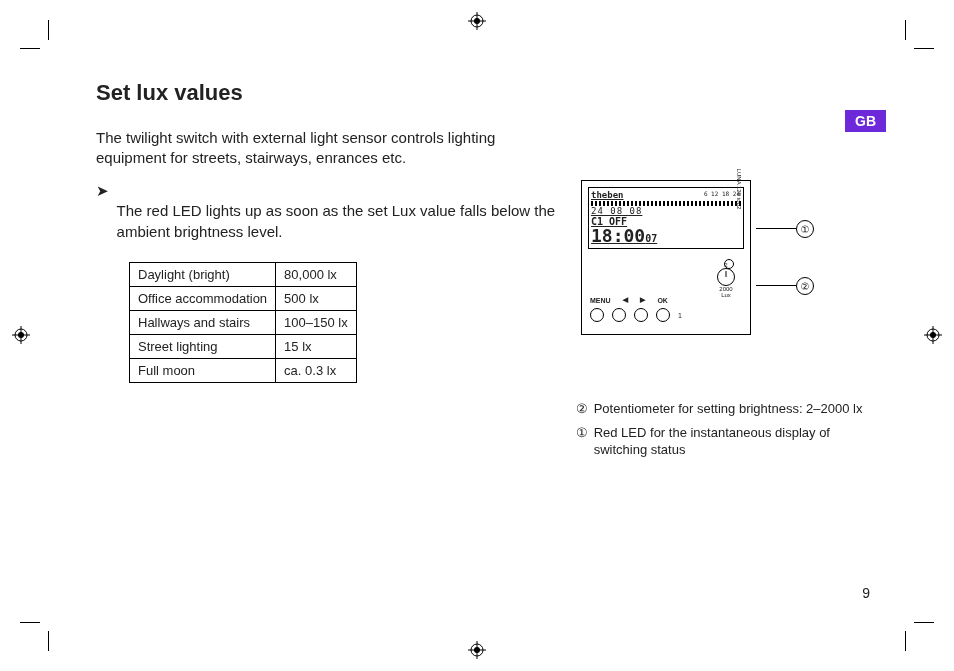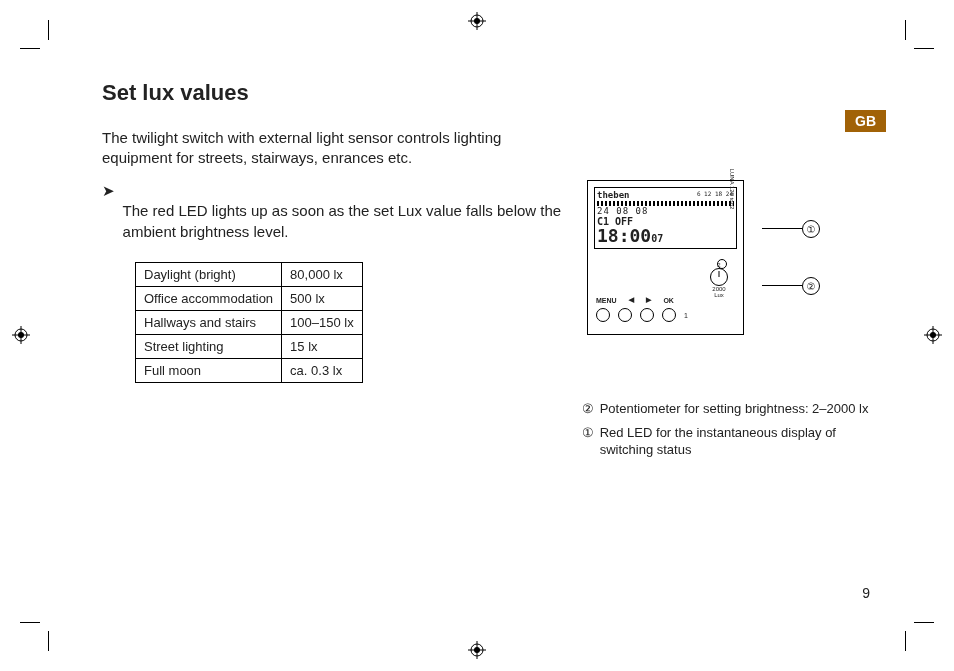--- a/index.html
+++ b/index.html
@@ -30,21 +30,21 @@
     width: 18px;
     height: 18px;
     display: flex;
     align-items: center;
     justify-content: center;
   }
   .reg svg { width: 18px; height: 18px; }
   
   .content {
     position: absolute;
-    left: 102px;
+    left: 96px;
     top: 80px;
     width: 770px;
     height: 540px;
   }
   h1 {
     font-size: 22px;
     font-weight: bold;
     margin: 0 0 22px 0;
   }
   .intro {
@@ -84,39 +84,40 @@
   .right-col {
     position: absolute;
     right: 0;
     top: 100px;
     width: 290px;
   }
   .lang-tab {
     position: absolute;
     top: 110px;
     right: 68px;
-    background: #a16207;
+    background: #6d28d9;
     color: #fff;
     padding: 3px 10px;
     font-size: 14px;
     font-weight: bold;
   }
   .device-figure {
     width: 195px;
     height: 155px;
     position: relative;
     margin-left: 5px;
   }
   .device-outer {
     border: 1px solid #000;
-    width: 157px;
+    width: 170px;
     height: 155px;
     position: relative;
     box-sizing: border-box;
     padding: 6px;
+    text-decoration: underline;
   }
   .lcd {
     border: 1px solid #000;
     height: 62px;
     margin: 0 0 4px 0;
     position: relative;
     box-sizing: border-box;
     padding: 2px;
     font-family: monospace;
   }

